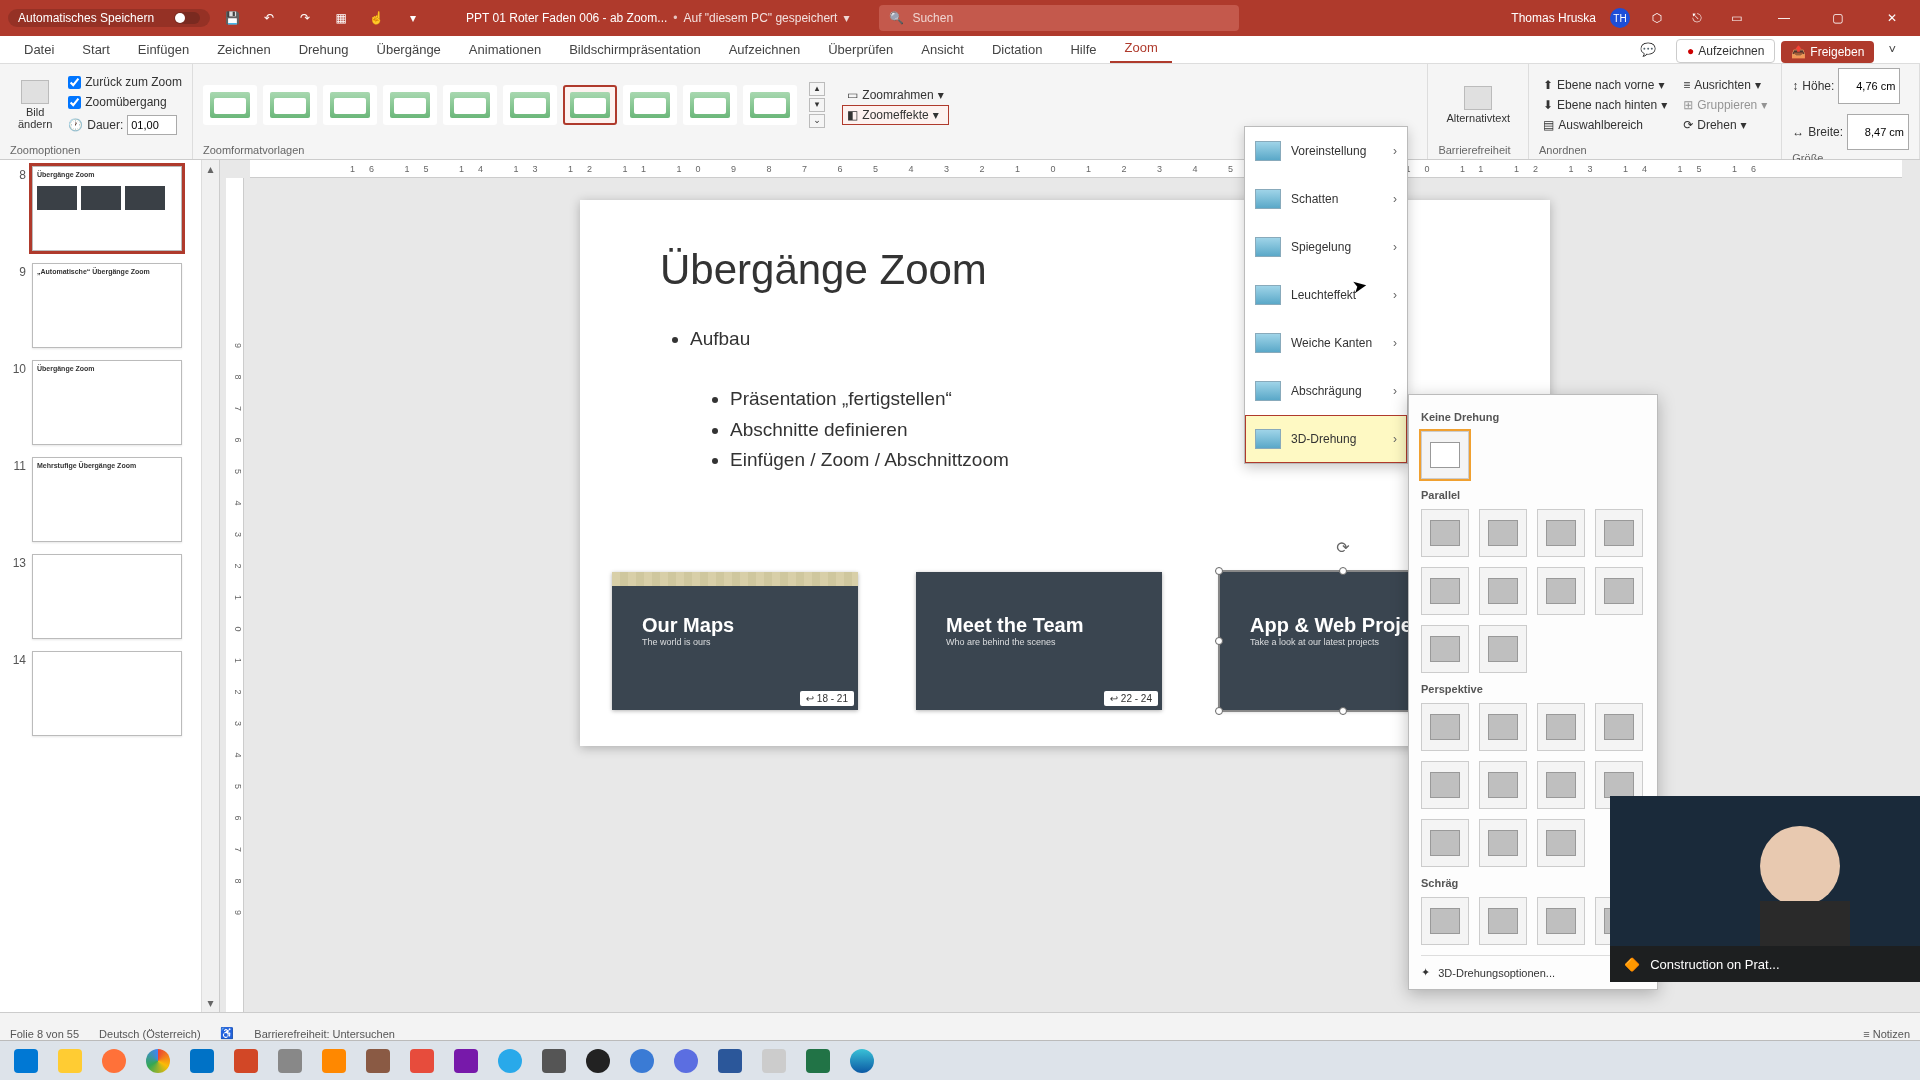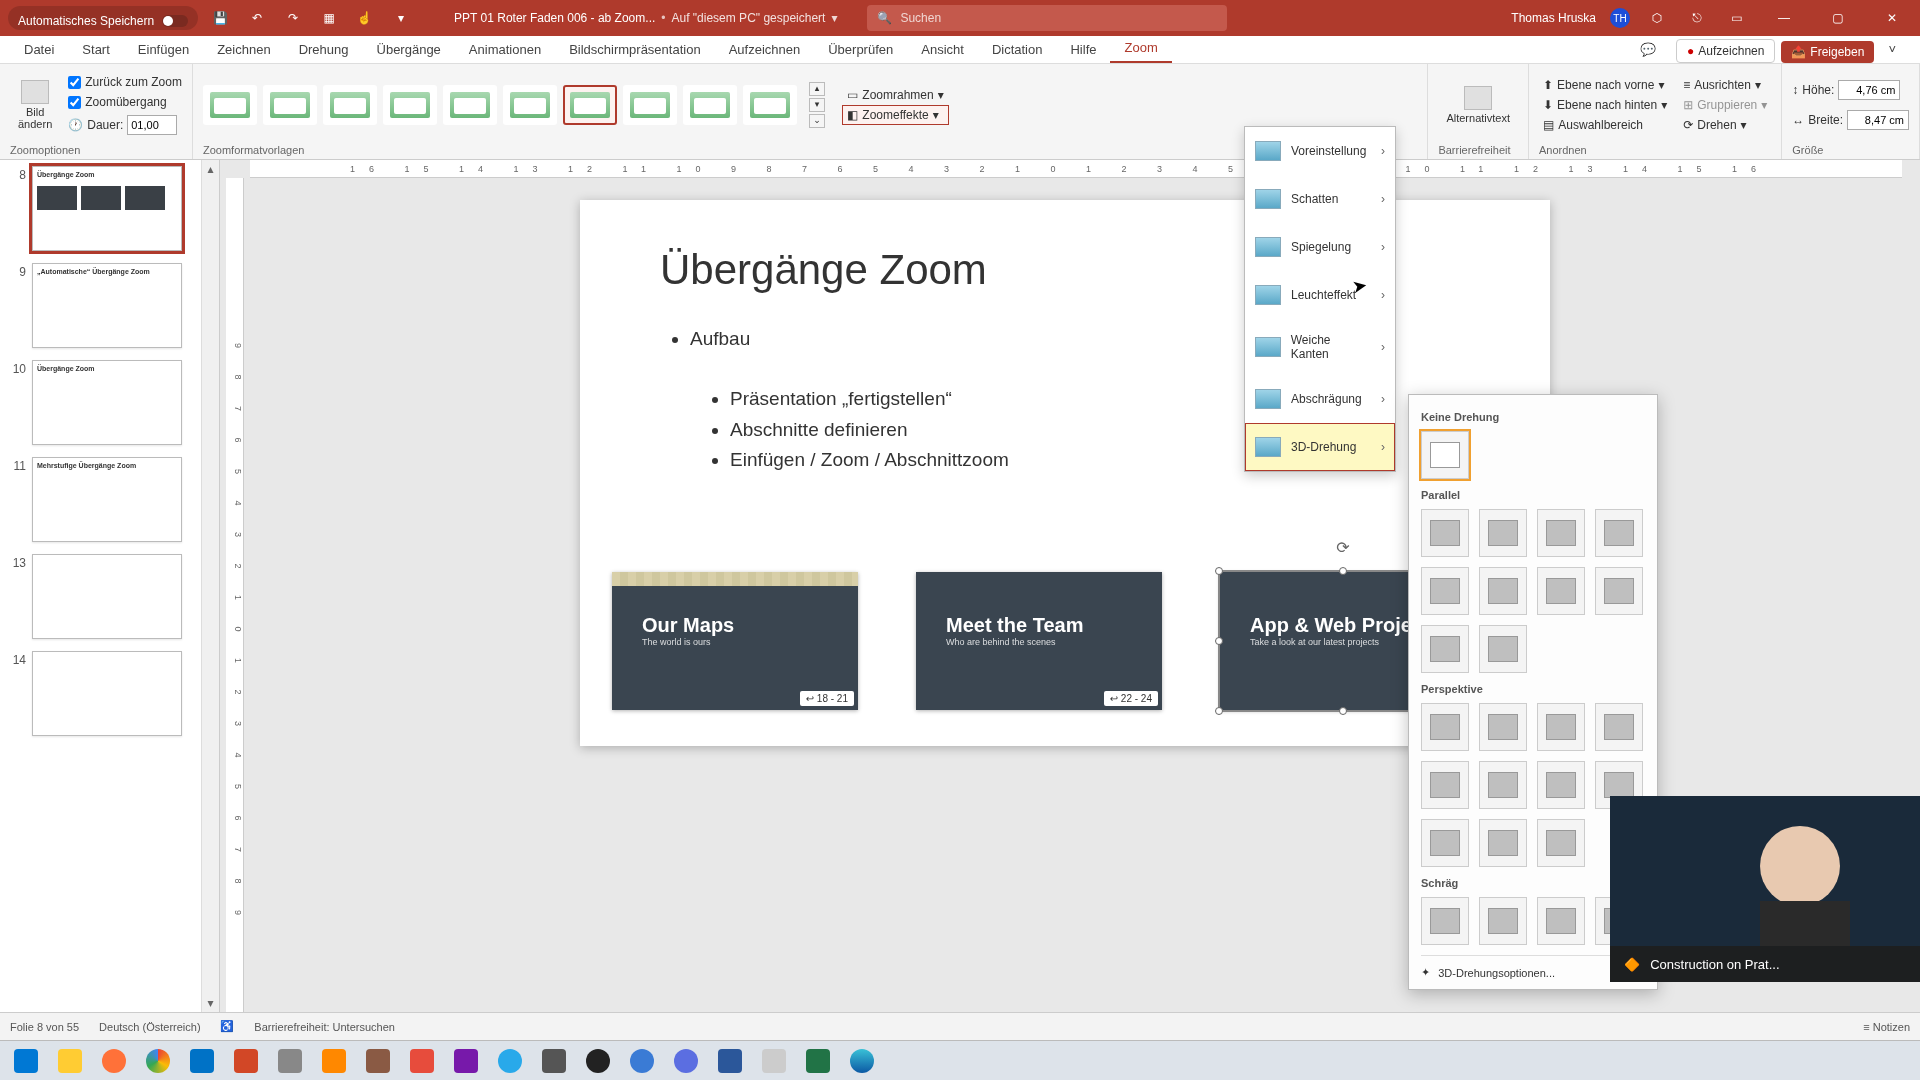--- a/index.html
+++ b/index.html
@@ -1,21 +1,21 @@
 <!DOCTYPE html>
 <html><head>
 <meta charset="utf-8">
 <style>
 * { margin: 0; padding: 0; box-sizing: border-box; font-family: "Segoe UI", sans-serif; }
 body { background: #fff; overflow: hidden; width: 1920px; height: 1080px; font-size: 12px; color: #333; }
 
 
 .titlebar { height: 36px; background: #AF3A2C; color: #fff; display: flex; align-items: center; padding: 0 8px; font-size: 12px; }
 .titlebar .left { display: flex; align-items: center; gap: 10px; }
-.titlebar .autosave { background: rgba(0,0,0,.15); border-radius: 12px; padding: 8px 10px 2px 10px; display: flex; align-items: center; gap: 8px; }
+.titlebar .autosave { background: rgba(0,0,0,.15); border-radius: 12px; padding: 2px 10px 2px 10px; display: flex; align-items: center; gap: 20px; }
 .titlebar .toggle { width: 26px; height: 12px; background: #7a2a20; border-radius: 6px; position: relative; }
 .titlebar .toggle::after { content:""; width: 10px; height: 10px; background:#fff; border-radius:50%; position:absolute; left:1px; top:1px; }
 .titlebar .qat-btn { width: 26px; height: 26px; display:flex; align-items:center; justify-content:center; color:#fff; border-radius:4px; }
 .titlebar .doc { margin-left: 40px; display:flex; align-items:center; gap:6px; }
 .titlebar .search { margin-left: 30px; width: 360px; height: 26px; background:#c4594c; border-radius:4px; display:flex; align-items:center; padding:0 10px; color:#f0d6d2; gap:8px; }
 .titlebar .right { margin-left:auto; display:flex; align-items:center; gap:14px; }
 .titlebar .avatar { width:20px; height:20px; border-radius:50%; background:#1d4ed8; color:#fff; display:flex; align-items:center; justify-content:center; font-size:10px; }
 .titlebar .winbtn { width:40px; height:36px; display:flex; align-items:center; justify-content:center; }
 
 
@@ -38,21 +38,21 @@
 .ribbon .gallery { display:flex; gap:6px; align-items:center; }
 .ribbon .gal-item { width:54px; height:40px; border:1px solid transparent; border-radius:3px; display:flex; align-items:center; justify-content:center; background:#fff; }
 .ribbon .gal-item.sel { border:2px solid #AF3A2C; background:#fdf2f0; }
 .ribbon .gal-thumb { width:40px; height:26px; background:linear-gradient(#a8d8b0,#6bb77a); border-radius:2px; position:relative; }
 .ribbon .gal-thumb::after{ content:""; position:absolute; inset:6px 4px 4px; background:#fff; border-radius:2px; }
 .ribbon .col { display:flex; flex-direction:column; gap:2px; }
 .ribbon .rowbtn { display:flex; align-items:center; gap:4px; font-size:12px; padding:2px 4px; }
 .ribbon .vbtn { display:flex; flex-direction:column; align-items:center; padding:4px 8px; gap:2px; font-size:11px; text-align:center; }
 .ribbon .icon-sq { width:28px; height:24px; background:#e0e0e0; border:1px solid #bbb; }
 .ribbon .numedit { display:flex; align-items:center; gap:4px; }
-.ribbon .numedit input { width:62px; height:20px; border:1px solid #aaa; text-align:right; padding:0 4px; font-size:11px; }
+.ribbon .numedit input { width:62px; height:36px; border:1px solid #aaa; text-align:right; padding:0 4px; font-size:11px; }
 
 
 .content { position:absolute; top:160px; bottom:28px; left:0; right:0; display:flex; }
 .thumbs { width:220px; border-right:1px solid #ccc; overflow:hidden; background:#fff; position:relative; }
 .thumbs .scroll { position:absolute; inset:0 18px 0 0; overflow:hidden; padding:6px 0 0 8px; }
 .thumbs .sb { position:absolute; right:0; top:0; bottom:0; width:18px; background:#f0f0f0; border-left:1px solid #ddd; }
 .thumbs .sb .up,.thumbs .sb .dn{ height:18px; display:flex; align-items:center; justify-content:center; color:#666; }
 .thumb { display:flex; gap:6px; margin-bottom:12px; }
 .thumb .num { width:18px; text-align:right; font-size:12px; color:#555; padding-top:2px; }
 .thumb .slide { width:150px; height:85px; border:1px solid #bbb; background:#fff; box-shadow:0 1px 2px rgba(0,0,0,.1); font-size:6px; padding:4px; color:#333; position:relative; }
@@ -73,21 +73,21 @@
 .zoom-card { width:246px; height:138px; background:#3a4550; color:#fff; position:relative; box-shadow:0 1px 4px rgba(0,0,0,.3); }
 .zoom-card .map-bg{ position:absolute; inset:0 0 auto 0; height:14px; background:repeating-linear-gradient(90deg,#d8cfa8,#d8cfa8 8px,#cfc79e 8px,#cfc79e 16px);}
 .zoom-card .ttl { font-size:20px; font-weight:bold; padding:42px 0 0 30px; }
 .zoom-card .sub { font-size:9px; padding-left:30px; opacity:.8; }
 .zoom-card .badge { position:absolute; bottom:4px; right:4px; background:#fff; color:#333; font-size:10px; padding:2px 6px; border-radius:2px; }
 .zoom-card.sel { outline:2px solid #888; }
 .sel-handle { position:absolute; width:8px; height:8px; background:#fff; border:1px solid #666; border-radius:50%; }
 .rot-handle { position:absolute; top:-34px; left:50%; transform:translateX(-50%); color:#666; font-size:16px; }
 
 
-.fx-menu { position:absolute; top:0; right:0; width:152px; background:#fff; border:1px solid #bbb; box-shadow:0 4px 12px rgba(0,0,0,.2); top:-36px; left:1244px; }
+.fx-menu { position:absolute; top:0; right:0; width:164px; background:#fff; border:1px solid #bbb; box-shadow:0 4px 12px rgba(0,0,0,.2); top:-36px; left:1244px; }
 .fx-menu .item { display:flex; align-items:center; padding:14px 10px; gap:10px; font-size:12px; position:relative; }
 .fx-menu .item:hover,.fx-menu .item.hl { background:#fef9c3; }
 .fx-menu .item .chev { margin-left:auto; color:#666; }
 .fx-menu .ico { width:26px; height:20px; background:linear-gradient(#9fd4e8,#5aa8c8); border:1px solid #8ab; }
 .fx-menu .item.hl { outline:1px solid #AF3A2C; outline-offset:-1px; }
 
 
 .rot-gallery { position:absolute; left:1408px; top:234px; width:250px; background:#fdfdfd; border:1px solid #bbb; box-shadow:0 4px 16px rgba(0,0,0,.25); padding:10px 12px 0; font-size:11px; }
 .rot-gallery .sec { font-weight:bold; color:#555; margin:6px 0 8px; }
 .rot-gallery .grid { display:flex; flex-wrap:wrap; gap:10px; margin-bottom:10px; }
@@ -103,21 +103,21 @@
 
 .webcam { position:absolute; right:0; bottom:30px; width:310px; height:186px; background:#1a2a3a; }
 .webcam .toast { position:absolute; bottom:0; right:0; left:0; height:36px; background:rgba(30,30,30,.9); color:#fff; display:flex; align-items:center; padding:0 14px; gap:10px; font-size:13px; }
 
 .taskbar2 { position:absolute; bottom:0; left:0; right:0; height:40px; background:#dde3ea; display:flex; align-items:center; padding:0 6px; gap:4px; border-top:1px solid #bbb; }
 .taskbar2 .tb { width:40px; height:32px; display:flex; align-items:center; justify-content:center; }
 .taskbar2 .tb .ic { width:24px; height:24px; border-radius:4px; }
 
 
 .content { bottom:68px; }
-.status { bottom:40px; }
+.status { bottom:40px;align-items:flex-end; }
 
 .cursor { position:absolute; left:1352px; top:275px; font-size:18px; color:#000; pointer-events:none; z-index:999; transform:rotate(-10deg);}
 </style>
 </head>
 <body>
 
 <div class="titlebar">
   <div class="left">
     <div class="autosave">
       <span>Automatisches Speichern</span>

